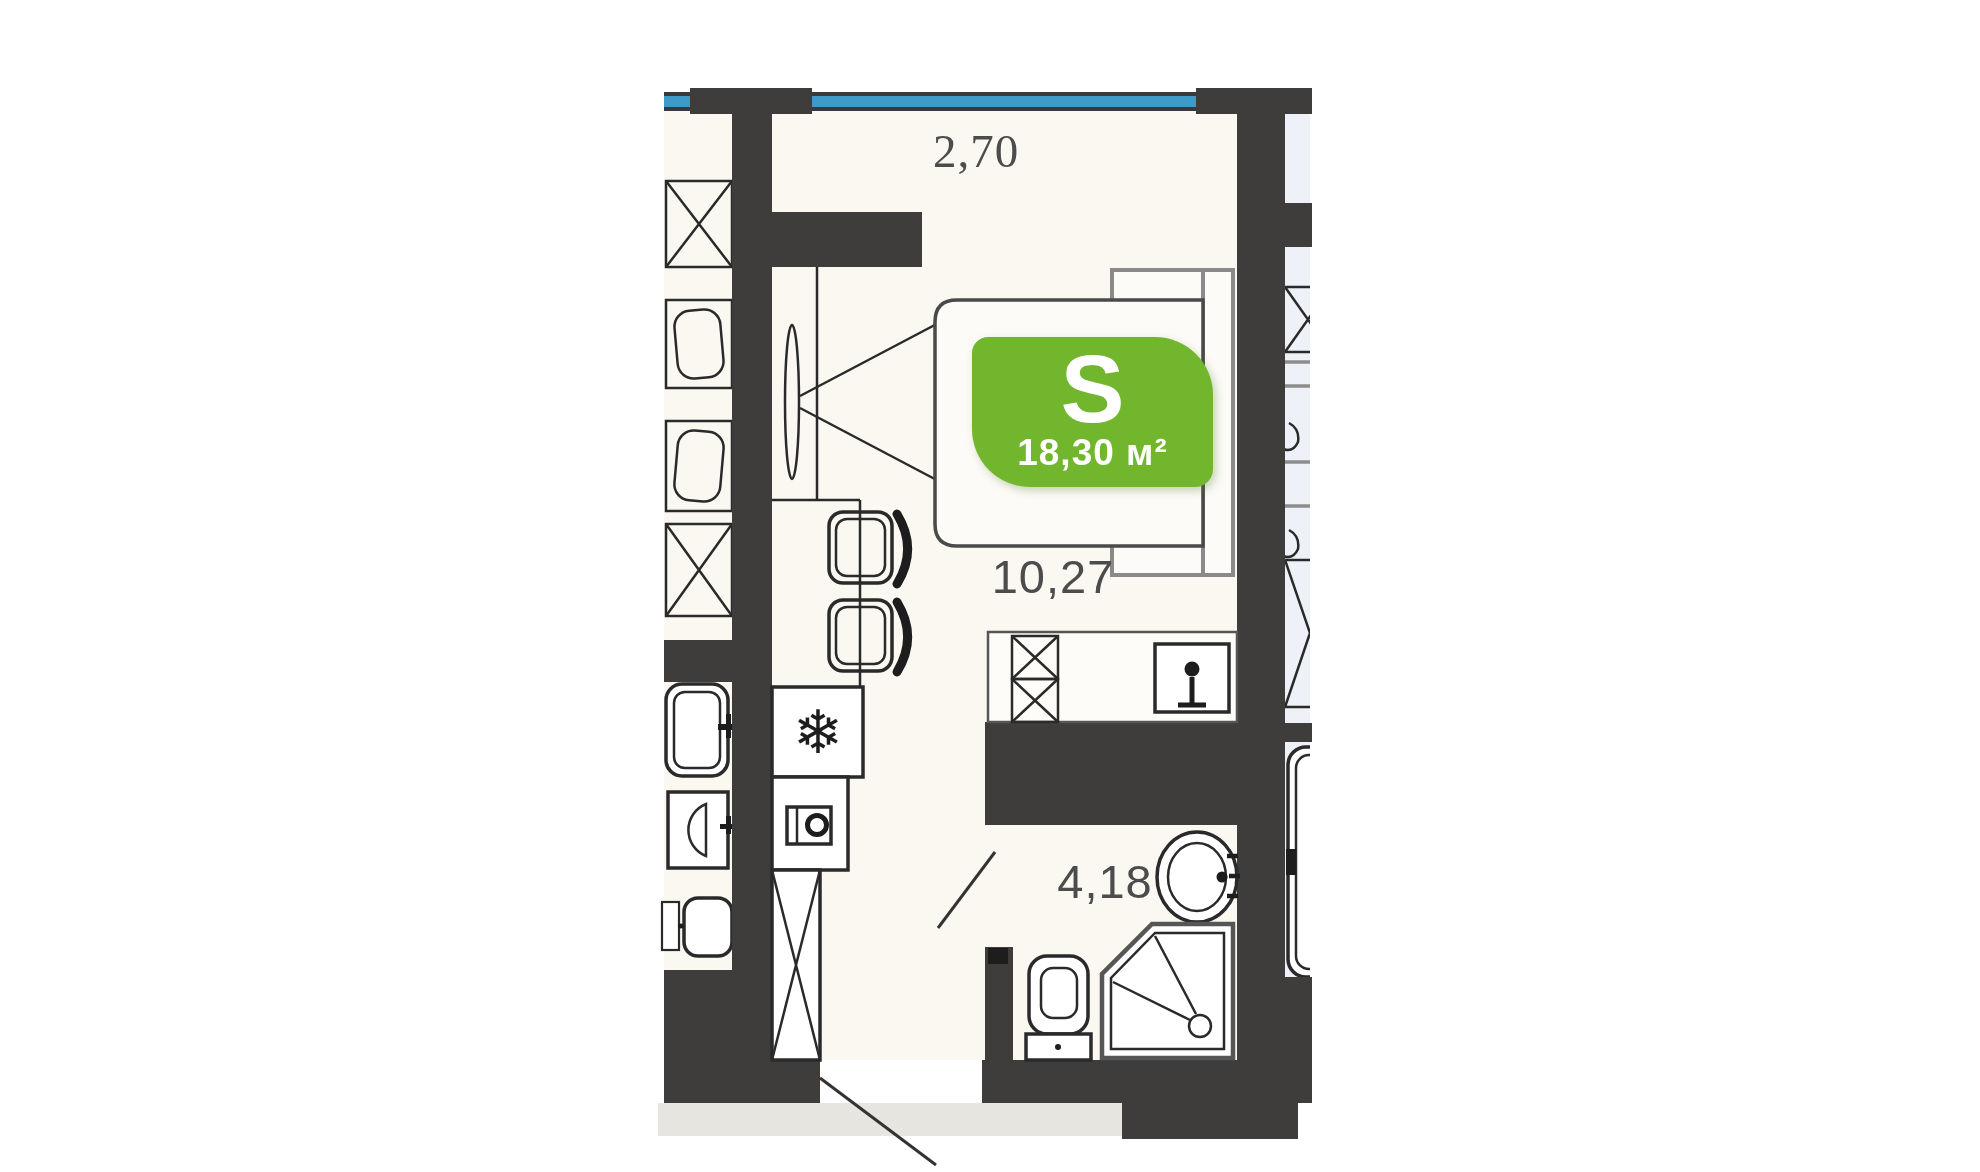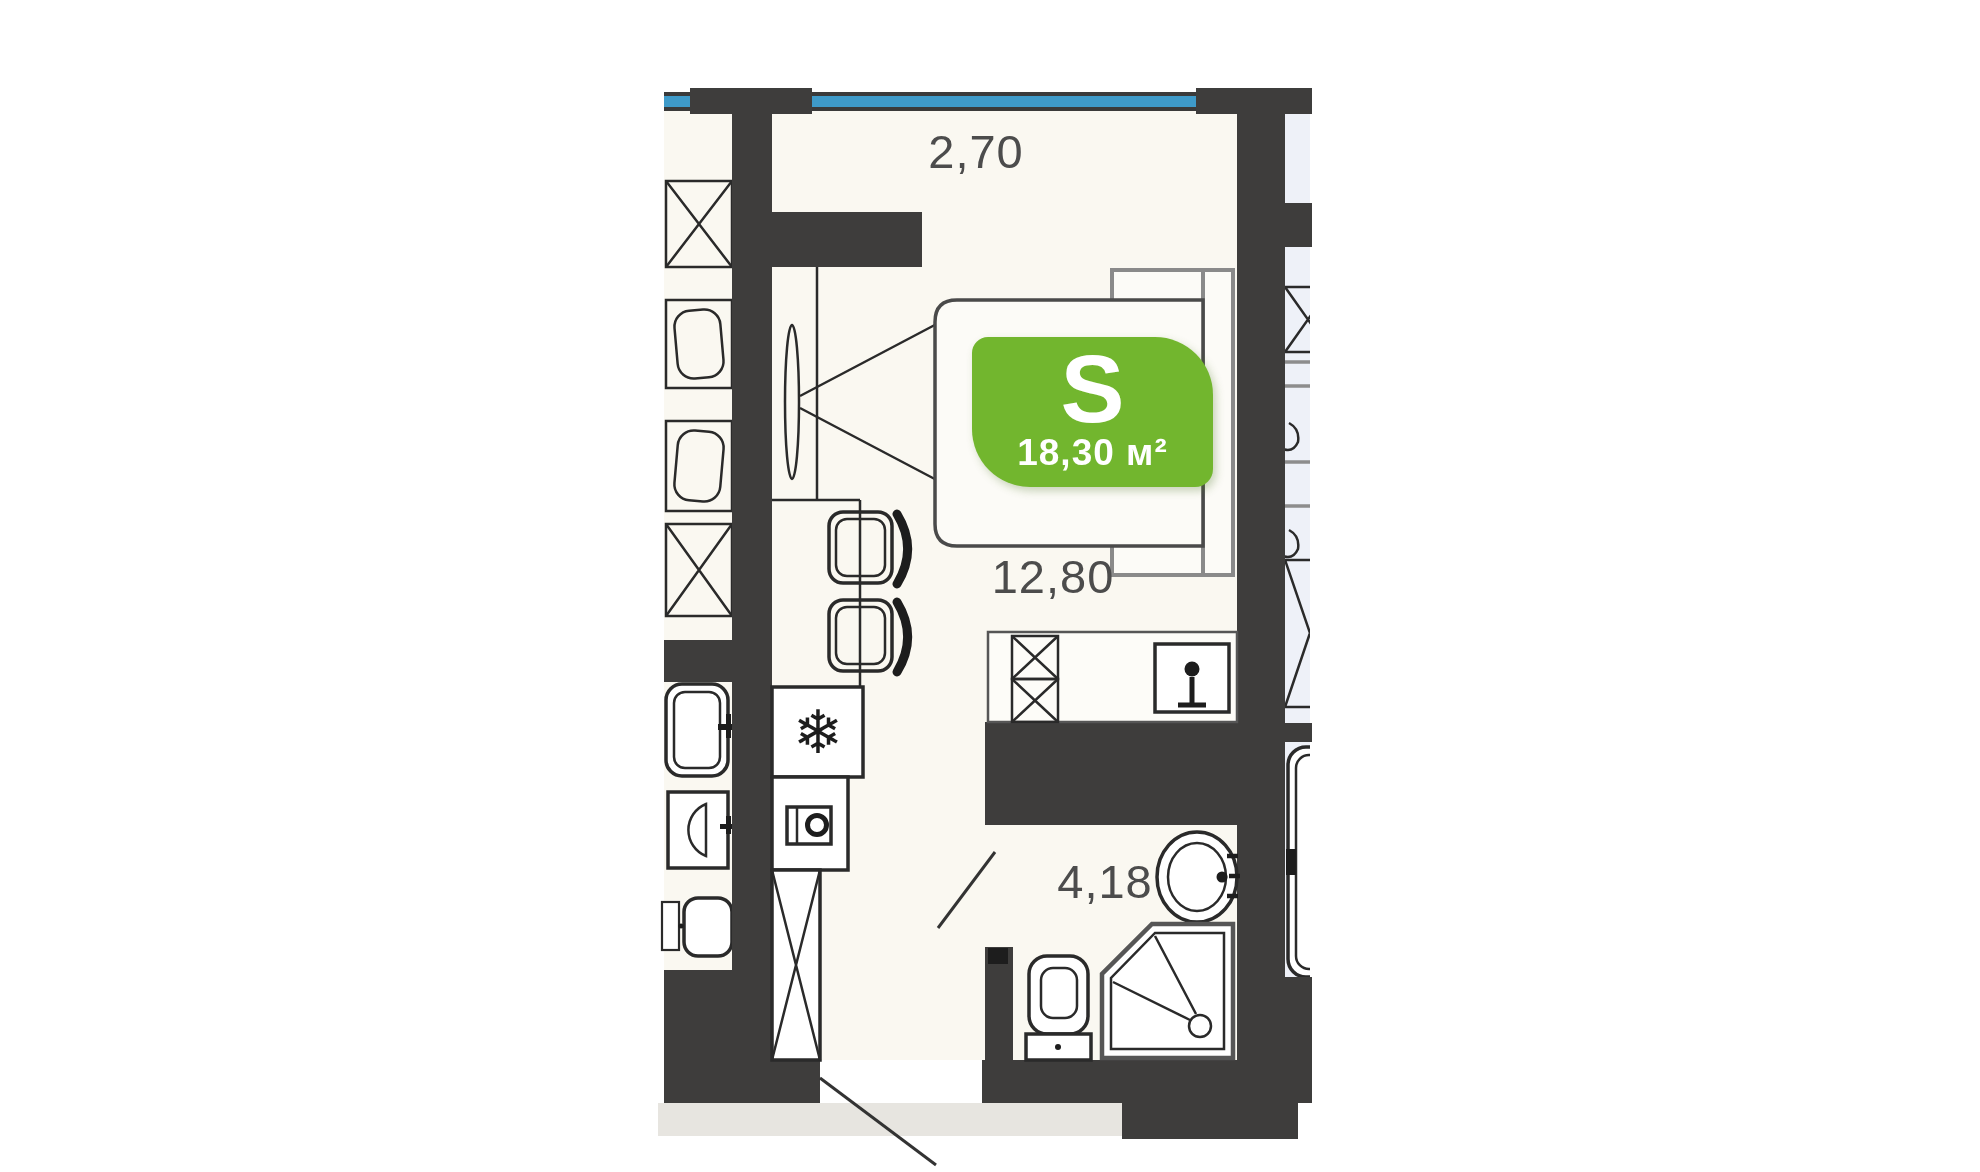--- a/index.html
+++ b/index.html
@@ -25,21 +25,21 @@
 
   
   .dim{
     position:absolute;
     color:var(--dim-text,#4c4c4c);
     font-size:47px;
     letter-spacing:1px;
     text-align:center;
     white-space:nowrap;
   }
-  .dim-top {left:916px; top:124px; width:120px;}
+  .dim-top {left:916px; top:124px; width:120px;font-family:Liberation Serif, serif;}
   .dim-room{left:978px; top:549px; width:150px;}
   .dim-bath{left:1046px;top:854px; width:118px;}
 
   
   .badge{
     position:absolute;
     left:972px; top:337px; width:241px; height:150px;
     background:var(--badge-green,#72b62e);
     border-radius:16px 58px 18px 58px;
     color:#ffffff;
@@ -224,20 +224,20 @@
       <path class="s2" d="M1113,982 L1190,1020 M1155,936 L1196,1014"></path>
       <circle class="s2" cx="1200" cy="1026" r="11" fill="#ffffff" stroke-width="3"></circle>
     </g>
   </g>
 
   <path d="M995,852 L938,928" stroke="#333333" stroke-width="3" fill="none"></path>
   <path d="M820,1078 L936,1165" stroke="#333333" stroke-width="3" fill="none"></path>
 </svg>
 
   <div class="dim dim-top">2,70</div>
-  <div class="dim dim-room">12,80</div>
+  <div class="dim dim-room">10,27</div>
   <div class="dim dim-bath">4,18</div>
 
   <div class="badge">
     <div class="badge-s">S</div>
     <div class="badge-area">18,30 м²</div>
   </div>
 </div>
 
 </body></html>

